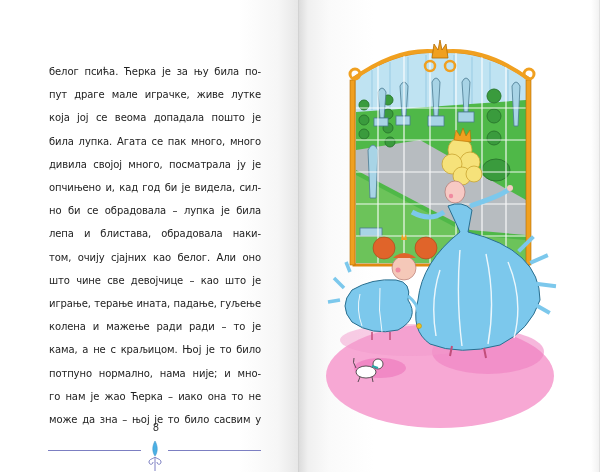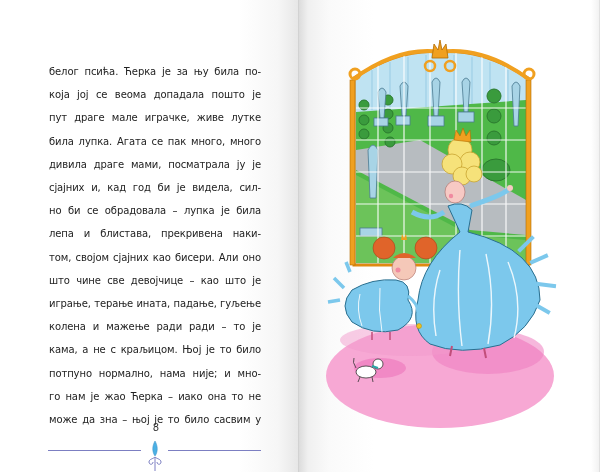--- a/index.html
+++ b/index.html
@@ -19,28 +19,28 @@
   .orn-svg { position:absolute; left:96px; top:30px; }
   .illustration { position:absolute; left:320px; top:30px; }
 </style>
 </head>
 <body>
 
 <div class="spread">
   <div class="page-left">
     <div class="text-block">
       <div class="line">белог псића. Ћерка је за њу била по-</div>
+      <div class="line">пут драге мале играчке, живе лутке</div>
       <div class="line">која јој се веома допадала пошто је</div>
-      <div class="line">пут драге мале играчке, живе лутке</div>
       <div class="line">била лупка. Агата се пак много, много</div>
-      <div class="line">дивила драге мами, посматрала ју је</div>
-      <div class="line">сјајних и, кад год би је видела, сил-</div>
+      <div class="line">дивила својој много, посматрала ју је</div>
+      <div class="line">опчињено и, кад год би је видела, сил-</div>
       <div class="line">но би се обрадовала – лупка је била</div>
-      <div class="line">лепа и блистава, прекривена наки-</div>
-      <div class="line">том, својом сјајних као бисери. Али оно</div>
+      <div class="line">лепа и блистава, обрадовала наки-</div>
+      <div class="line">том, очију сјајних као белог. Али оно</div>
       <div class="line">што чине све девојчице – као што је</div>
       <div class="line">играње, терање ината, падање, гуљење</div>
       <div class="line">колена и мажење ради ради – то је</div>
       <div class="line">кама, а не с краљицом. Њој је то било</div>
       <div class="line">потпуно нормално, нама није; и мно-</div>
       <div class="line">го нам је жао Ћерка – иако она то не</div>
       <div class="line">може да зна – њој је то било сасвим у</div>
     </div>
 
     <div class="folio">

